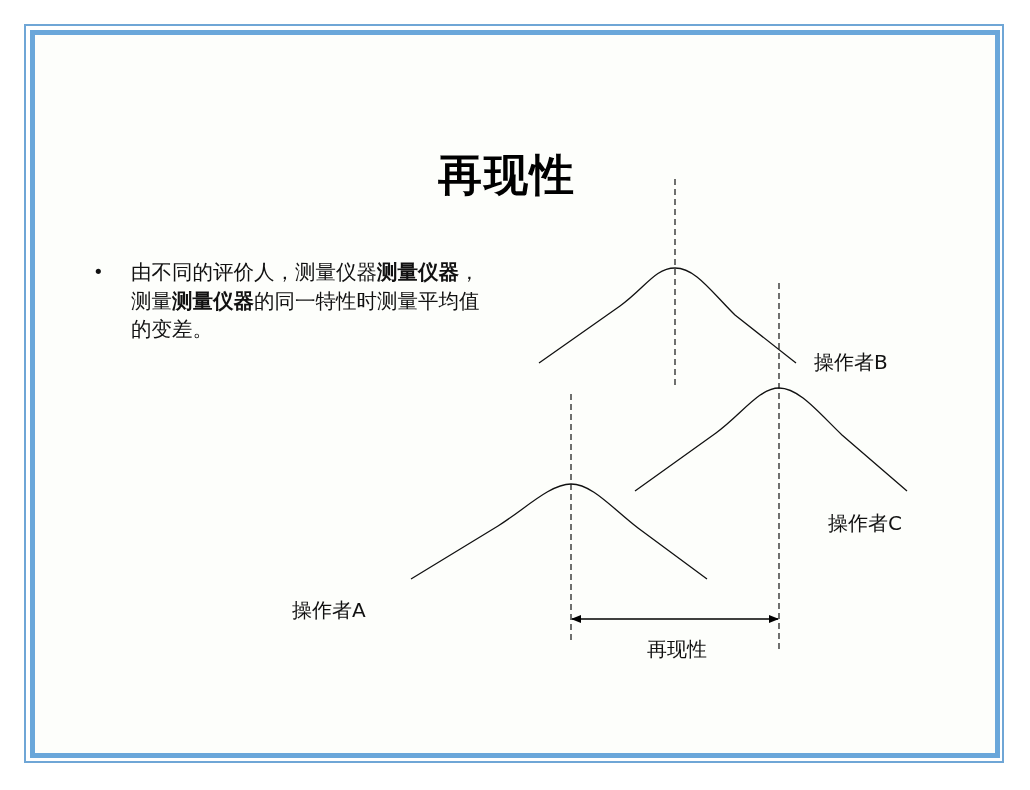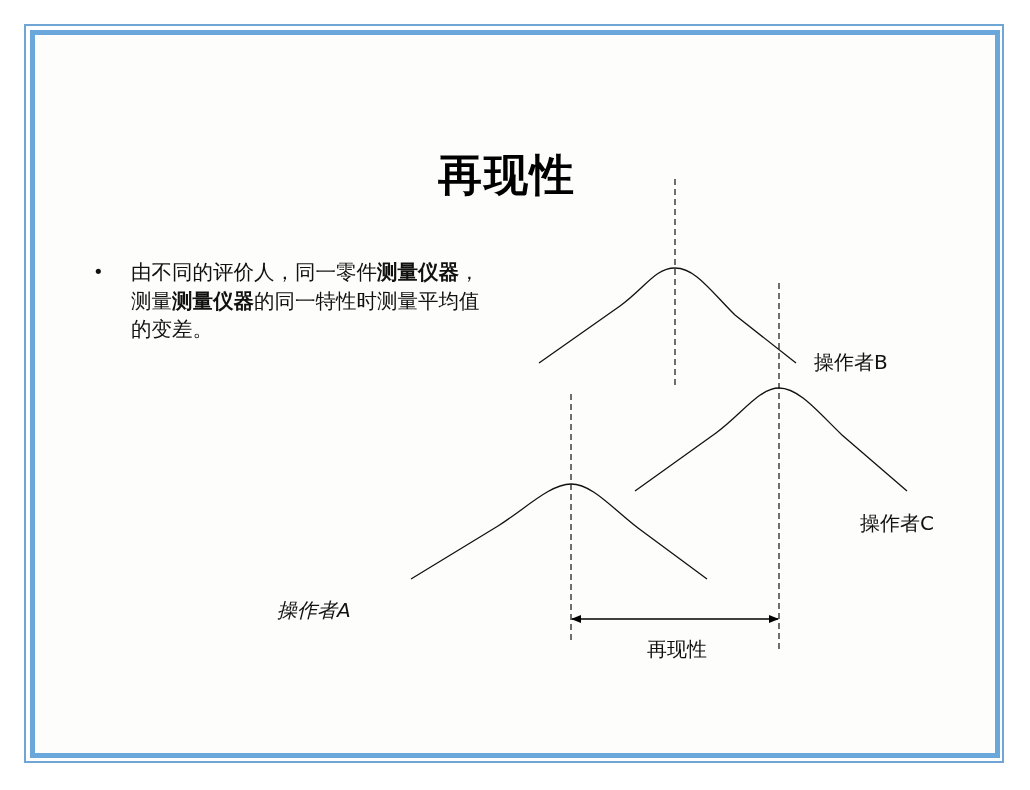--- a/index.html
+++ b/index.html
@@ -23,21 +23,21 @@
 <body>
 
 <div class="frame-outer"></div>
 <div class="frame-inner"></div>
 
 <div class="title">再现性</div>
 
 <ul class="bullet-list">
   <li class="bullet-item">
     <span class="bullet-dot">•</span>
-    <span>由不同的评价人，同一零件</span><span class="b">测量仪器</span><span>，测量</span><span class="b">测量仪器</span><span>的同一特性时测量平均值的变差。</span>
+    <span>由不同的评价人，测量仪器</span><span class="b">测量仪器</span><span>，测量</span><span class="b">测量仪器</span><span>的同一特性时测量平均值的变差。</span>
   </li>
 </ul>
 
 <svg class="diagram" width="1030" height="790" viewBox="0 0 1030 790">
   <defs>
     <marker id="arrowhead" markerWidth="10" markerHeight="8" refX="9" refY="4" orient="auto" markerUnits="userSpaceOnUse">
       <path d="M0,0 L10,4 L0,8 Z" fill="#000"></path>
     </marker>
     <marker id="arrowtail" markerWidth="10" markerHeight="8" refX="1" refY="4" orient="auto" markerUnits="userSpaceOnUse">
       <path d="M10,0 L0,4 L10,8 Z" fill="#000"></path>
@@ -50,15 +50,15 @@
   <path d="M635,491 L716,433 C741,415 759,388 779,388 C799,388 818,412 842,435 L907,491" fill="none" stroke="#111" stroke-width="1.3"></path>
   <line x1="779" y1="283" x2="779" y2="652" stroke="#111" stroke-width="1.2" stroke-dasharray="6,4"></line>
 
   <path d="M411,579 L498,526 C525,509 550,484 571,484 C592,484 612,508 638,528 L707,579" fill="none" stroke="#111" stroke-width="1.3"></path>
   <line x1="571" y1="394" x2="571" y2="643" stroke="#111" stroke-width="1.2" stroke-dasharray="6,4"></line>
 
   <line x1="572" y1="619" x2="778" y2="619" stroke="#000" stroke-width="1.5" marker-start="url(#arrowtail)" marker-end="url(#arrowhead)"></line>
 </svg>
 
 <div class="label" style="left:814px; top:349px;text-align:right;">操作者B</div>
-<div class="label" style="left:860px; top:510px;">操作者C</div>
-<div class="label" style="left:277px; top:597px;font-style:italic;">操作者A</div>
+<div class="label" style="left:828px; top:510px;">操作者C</div>
+<div class="label" style="left:292px; top:597px;">操作者A</div>
 <div class="label" style="left:647px; top:636px;">再现性</div>
 
 </body></html>

